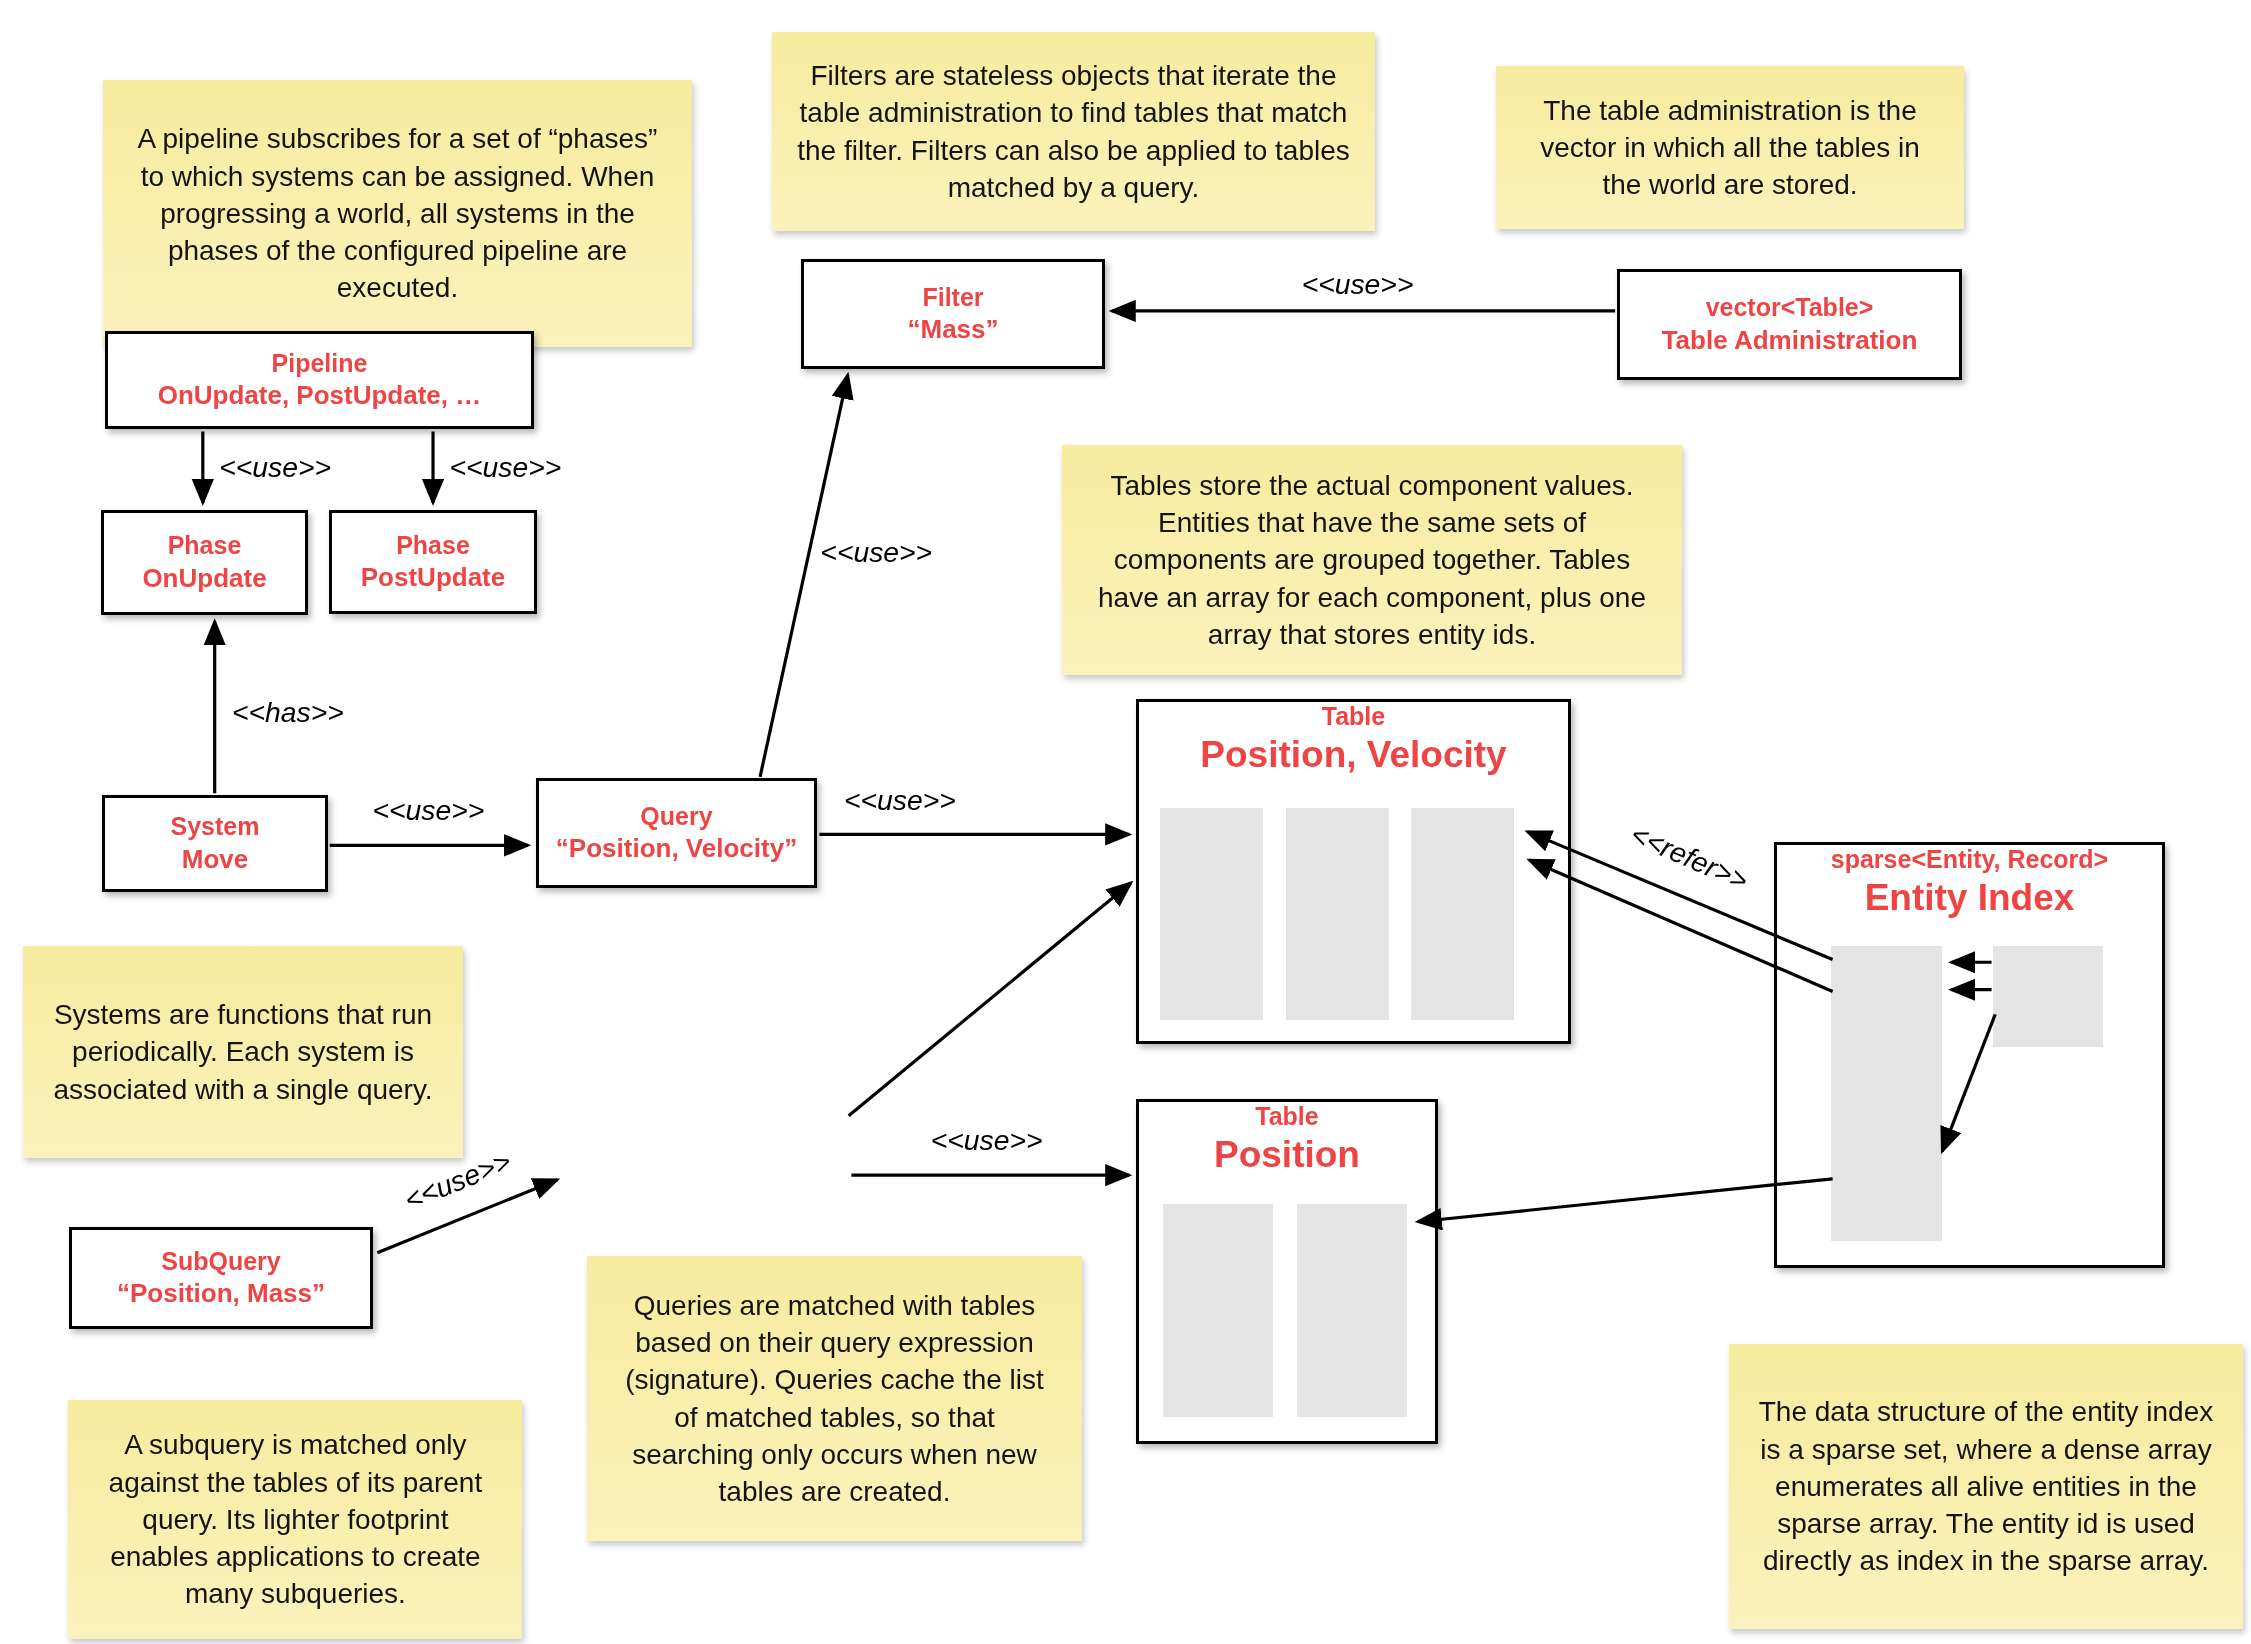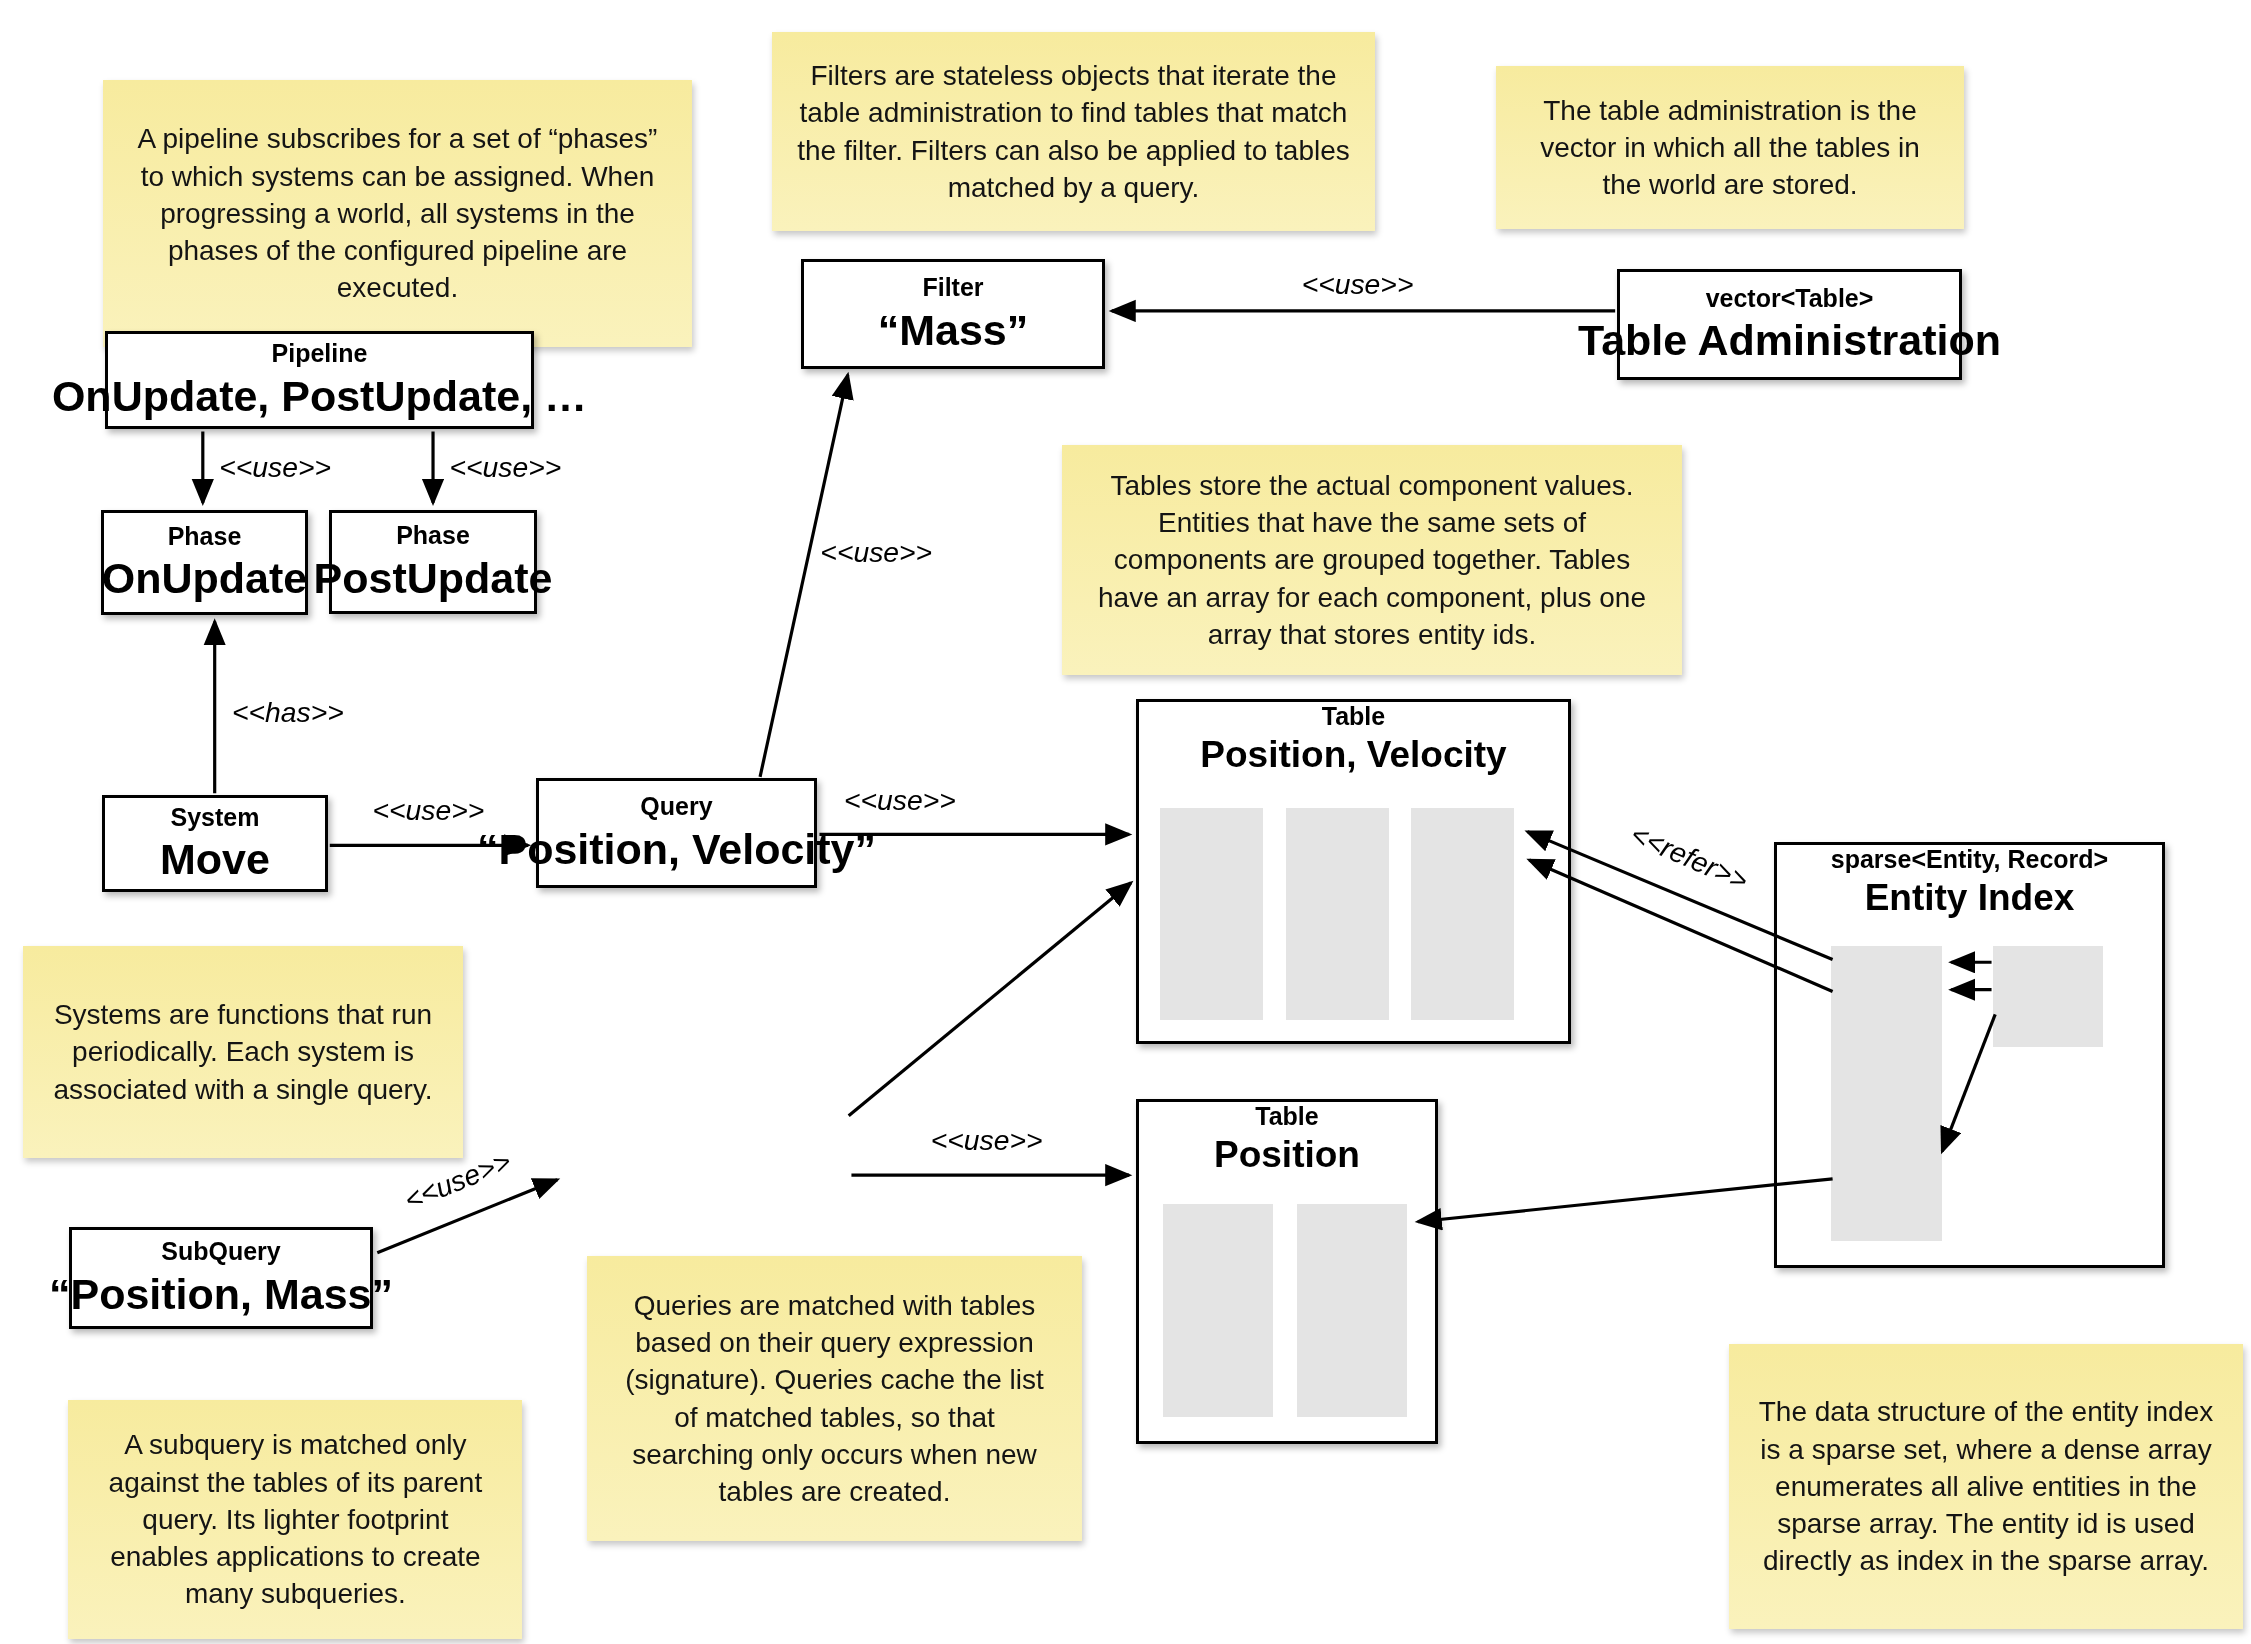--- a/index.html
+++ b/index.html
@@ -30,25 +30,25 @@
     background: #ffffff;
     border: 3.7px solid #000;
     box-shadow: 2.7px 3.7px 6.4px rgba(0,0,0,0.28);
     box-sizing: border-box;
     display: flex;
     flex-direction: column;
     align-items: center;
     justify-content: center;
     gap: 3.7px;
     text-align: center;
-    color: #000000;
+    color: #ef4444;
   }
   .box.topalign { justify-content: flex-start; }
   .bt { font-weight: bold; font-size: 25px; line-height: 1.15; white-space: nowrap; }
-  .bv { font-weight: bold; font-size: 43px; line-height: 1.15; white-space: nowrap; }
+  .bv { font-weight: bold; font-size: 26px; line-height: 1.15; white-space: nowrap; }
   .bv.big { font-size: 37px; }
   .array {
     position: absolute;
     background: #e4e4e4;
   }
   #arrows {
     position: absolute;
     left: 0; top: 0;
     pointer-events: none;
   }

